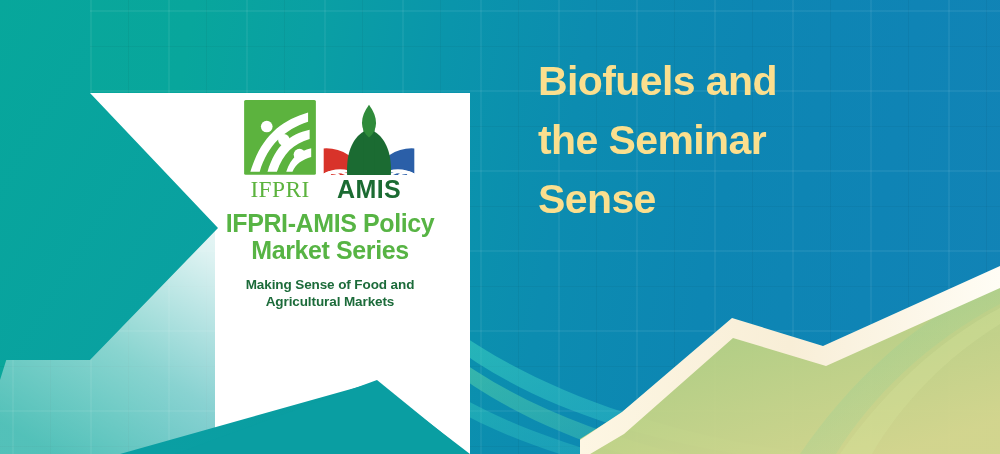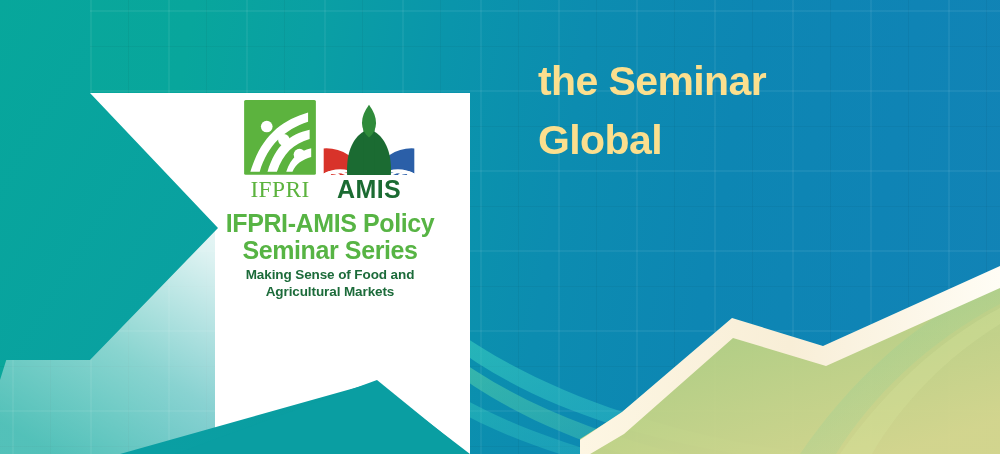--- a/index.html
+++ b/index.html
@@ -69,21 +69,21 @@
   .series-title{
     font-size:25px;
     font-weight:bold;
     line-height:1.06;
     color:#57b444;
     letter-spacing:-0.4px;
     margin-top:4px;
   }
   .series-title .l2{ display:block; }
   .series-tagline{
-    margin-top:3px;
+    margin-top:13px;
     font-size:13.5px;
     font-weight:bold;
     line-height:1.28;
     color:#1c6b3a;
     letter-spacing:-0.1px;
   }
   .series-tagline .t2{ display:block;text-align:center; }
 
   
   .headline{
@@ -240,28 +240,29 @@
           <path d="M64 6 C 76 22, 76 38, 64 48 C 52 38, 52 22, 64 6 Z" fill="#2f8b3a"></path>
 
           <text x="64" y="126" text-anchor="middle" font-family="Liberation Sans, sans-serif" font-size="32" font-weight="bold" letter-spacing="0.5" fill="#1b6b32">AMIS</text>
         </svg>
       </div>
 
     </div>
 
     <div class="series-title">
       <span class="l1">IFPRI-AMIS Policy</span>
-      <span class="l2">Seminar Series</span>
+      <span class="l2">Market Series</span>
     </div>
 
     <div class="series-tagline">
       <span class="t1">Making Sense of Food and</span>
       <span class="t2">Agricultural Markets</span>
     </div>
 
   </div>
 
   <div class="headline">
+    <span>Biofuels and</span>
     <span>the Seminar</span>
-    <span>Global</span>
+    <span>Sense</span>
   </div>
 
 </div>
 
 </body></html>

